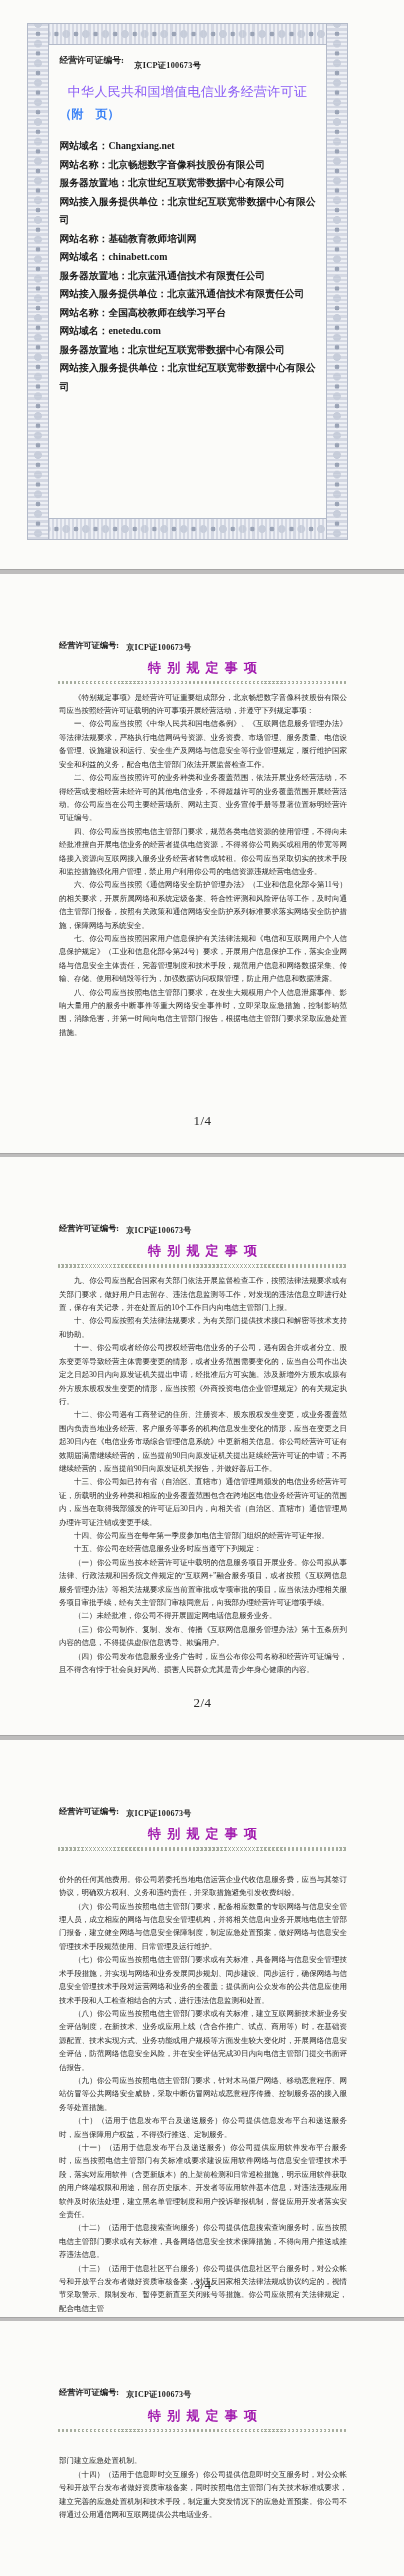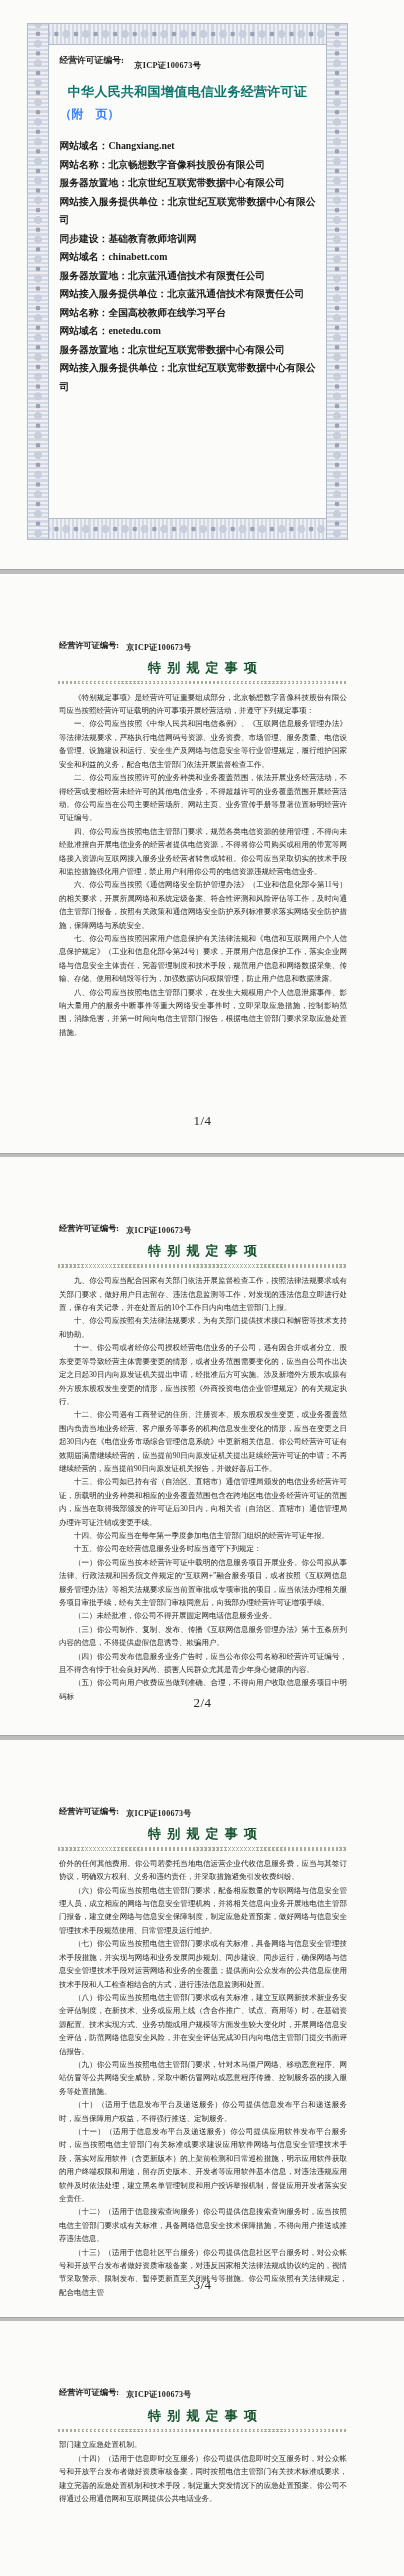--- a/index.html
+++ b/index.html
@@ -31,42 +31,42 @@
       repeating-linear-gradient(0deg,#d4d8e3 0 2.1px,#edeff4 2.1px 4.1px);
     background-size:19.6px 19.6px,19.6px 19.6px,19.6px 19.6px,auto;}
   .orn-left{left:27px;}
   .orn-right{right:57px;}
 
   .cert-inner{position:absolute;left:46px;right:76px;top:43px;bottom:48px;
               padding:12.4px 13.4px;}
   .cert-head{font-size:8.8px;font-weight:700;color:#1d1d1d;}
   .cert-head .num{display:inline-block;margin-left:8.2px;transform:translateY(5.2px);
                   font-weight:600;font-size:8.2px;letter-spacing:0.3px;}
-  .cert-title{font-size:13px;font-weight:700;text-align:center;margin:15.5px 0 0;
-              letter-spacing:0.3px;color:#0f766e;}
+  .cert-title{font-size:13px;font-weight:400;text-align:center;margin:15.5px 0 0;
+              letter-spacing:0.3px;color:#8b5cf6;}
   .cert-sub{font-size:12px;font-weight:700;text-align:left;margin:5.2px 0 0;color:#3b82f6;font-family:Liberation Mono, monospace;}
   .cert-body{margin-top:14.4px;font-size:9.8px;font-weight:600;line-height:18.5px;
              color:#1c1c1c;text-align:justify;}
   .cert-body p{margin:0;}
 
   
   .page-prov{font-size:7.5px;}
   .p2{height:579px;} .p3{height:578px;} .p4{height:577px;} .p5{height:557px;}
   .prov-head{padding:66px 58px 0 59px;font-size:8.2px;font-weight:700;color:#1d1d1d;}
   .prov-head .num{display:inline-block;margin-left:5.2px;transform:translateY(1.5px);
                   font-weight:600;font-size:8px;letter-spacing:0.3px;}
   .prov-title{text-align:center;font-size:13px;font-weight:700;letter-spacing:6.2px;
-              margin:8.2px 0 4.1px;text-indent:6.2px;color:#14532d;}
+              margin:8.2px 0 4.1px;text-indent:6.2px;color:#a21caf;}
   .divider{height:3.6px;margin:0 58px;opacity:.85;
     background:
       repeating-linear-gradient(115deg,transparent 0 1px,#99a191 1px 2.1px,transparent 2.1px 3.6px),
       repeating-linear-gradient(65deg,transparent 0 1px,#99a191 1px 2.1px,transparent 2.1px 3.6px);}
   .prov-body{padding:6.2px 58px 0 59px;line-height:13.4px;text-align:justify;color:#262626;}
   .para{margin:0;text-indent:2em;}
-  .para.cont{text-indent:0;}
+  .para.cont{text-indent:0;margin-top:16px;}
   .pageno{position:absolute;bottom:24px;left:0;right:0;text-align:center;
           font-size:13px;letter-spacing:0.5px;color:#2a2a2a;}
 </style>
 </head>
 <body>
 
 <div class="canvas">
 
   <section class="page page-cert">
     <div class="orn orn-top"></div>
@@ -81,21 +81,21 @@
       </div>
       <h1 class="cert-title">中华人民共和国增值电信业务经营许可证</h1>
       <h2 class="cert-sub">（附　页）</h2>
       <div class="cert-body">
         <div>
 
         <p class="entry">网站域名：Changxiang.net</p>
             <p class="entry">网站名称：北京畅想数字音像科技股份有限公司</p>
             <p class="entry">服务器放置地：北京世纪互联宽带数据中心有限公司</p>
             <p class="entry">网站接入服务提供单位：北京世纪互联宽带数据中心有限公司</p>
-            <p class="entry">同步建设：基础教育教师培训网</p>
+            <p class="entry">网站名称：基础教育教师培训网</p>
             <p class="entry">网站域名：chinabett.com</p>
             <p class="entry">服务器放置地：北京蓝汛通信技术有限责任公司</p>
             <p class="entry">网站接入服务提供单位：北京蓝汛通信技术有限责任公司</p>
             <p class="entry">网站名称：全国高校教师在线学习平台</p>
             <p class="entry">网站域名：enetedu.com</p>
             <p class="entry">服务器放置地：北京世纪互联宽带数据中心有限公司</p>
             <p class="entry">网站接入服务提供单位：北京世纪互联宽带数据中心有限公司</p>
           </div>
       </div>
     </div>
@@ -138,21 +138,20 @@
         <p class="para">十、你公司应按照有关法律法规要求，为有关部门提供技术接口和解密等技术支持和协助。</p>
         <p class="para">十一、你公司或者经你公司授权经营电信业务的子公司，遇有因合并或者分立、股东变更等导致经营主体需要变更的情形，或者业务范围需要变化的，应当自公司作出决定之日起30日内向原发证机关提出申请，经批准后方可实施。涉及新增外方股东或原有外方股东股权发生变更的情形，应当按照《外商投资电信企业管理规定》的有关规定执行。</p>
         <p class="para">十二、你公司遇有工商登记的住所、注册资本、股东股权发生变更，或业务覆盖范围内负责当地业务经营、客户服务等事务的机构信息发生变化的情形，应当在变更之日起30日内在《电信业务市场综合管理信息系统》中更新相关信息。你公司经营许可证有效期届满需继续经营的，应当提前90日向原发证机关提出延续经营许可证的申请；不再继续经营的，应当提前90日向原发证机关报告，并做好善后工作。</p>
         <p class="para">十三、你公司如已持有省（自治区、直辖市）通信管理局颁发的电信业务经营许可证，所载明的业务种类和相应的业务覆盖范围包含在跨地区电信业务经营许可证的范围内，应当在取得我部颁发的许可证后30日内，向相关省（自治区、直辖市）通信管理局办理许可证注销或变更手续。</p>
         <p class="para">十四、你公司应当在每年第一季度参加电信主管部门组织的经营许可证年报。</p>
         <p class="para">十五、你公司在经营信息服务业务时应当遵守下列规定：</p>
         <p class="para">（一）你公司应当按本经营许可证中载明的信息服务项目开展业务。你公司拟从事法律、行政法规和国务院文件规定的“互联网+”融合服务项目，或者按照《互联网信息服务管理办法》等相关法规要求应当前置审批或专项审批的项目，应当依法办理相关服务项目审批手续，经有关主管部门审核同意后，向我部办理经营许可证增项手续。</p>
         <p class="para">（二）未经批准，你公司不得开展固定网电话信息服务业务。</p>
         <p class="para">（三）你公司制作、复制、发布、传播《互联网信息服务管理办法》第十五条所列内容的信息，不得提供虚假信息诱导、欺骗用户。</p>
         <p class="para">（四）你公司发布信息服务业务广告时，应当公布你公司名称和经营许可证编号，且不得含有悖于社会良好风尚、损害人民群众尤其是青少年身心健康的内容。</p>
-        <p class="para">（五）你公司向用户收费应当做到准确、合理，不得向用户收取信息服务项目中明码标</p>
       </div>
     <div class="pageno">2/4</div>
   </section>
 
   <div class="page-sep"></div>
 
   <section class="page page-prov p4">
     <div class="prov-head">
       <span>经营许可证编号:</span>
       <span class="num">京ICP证100673号</span>

